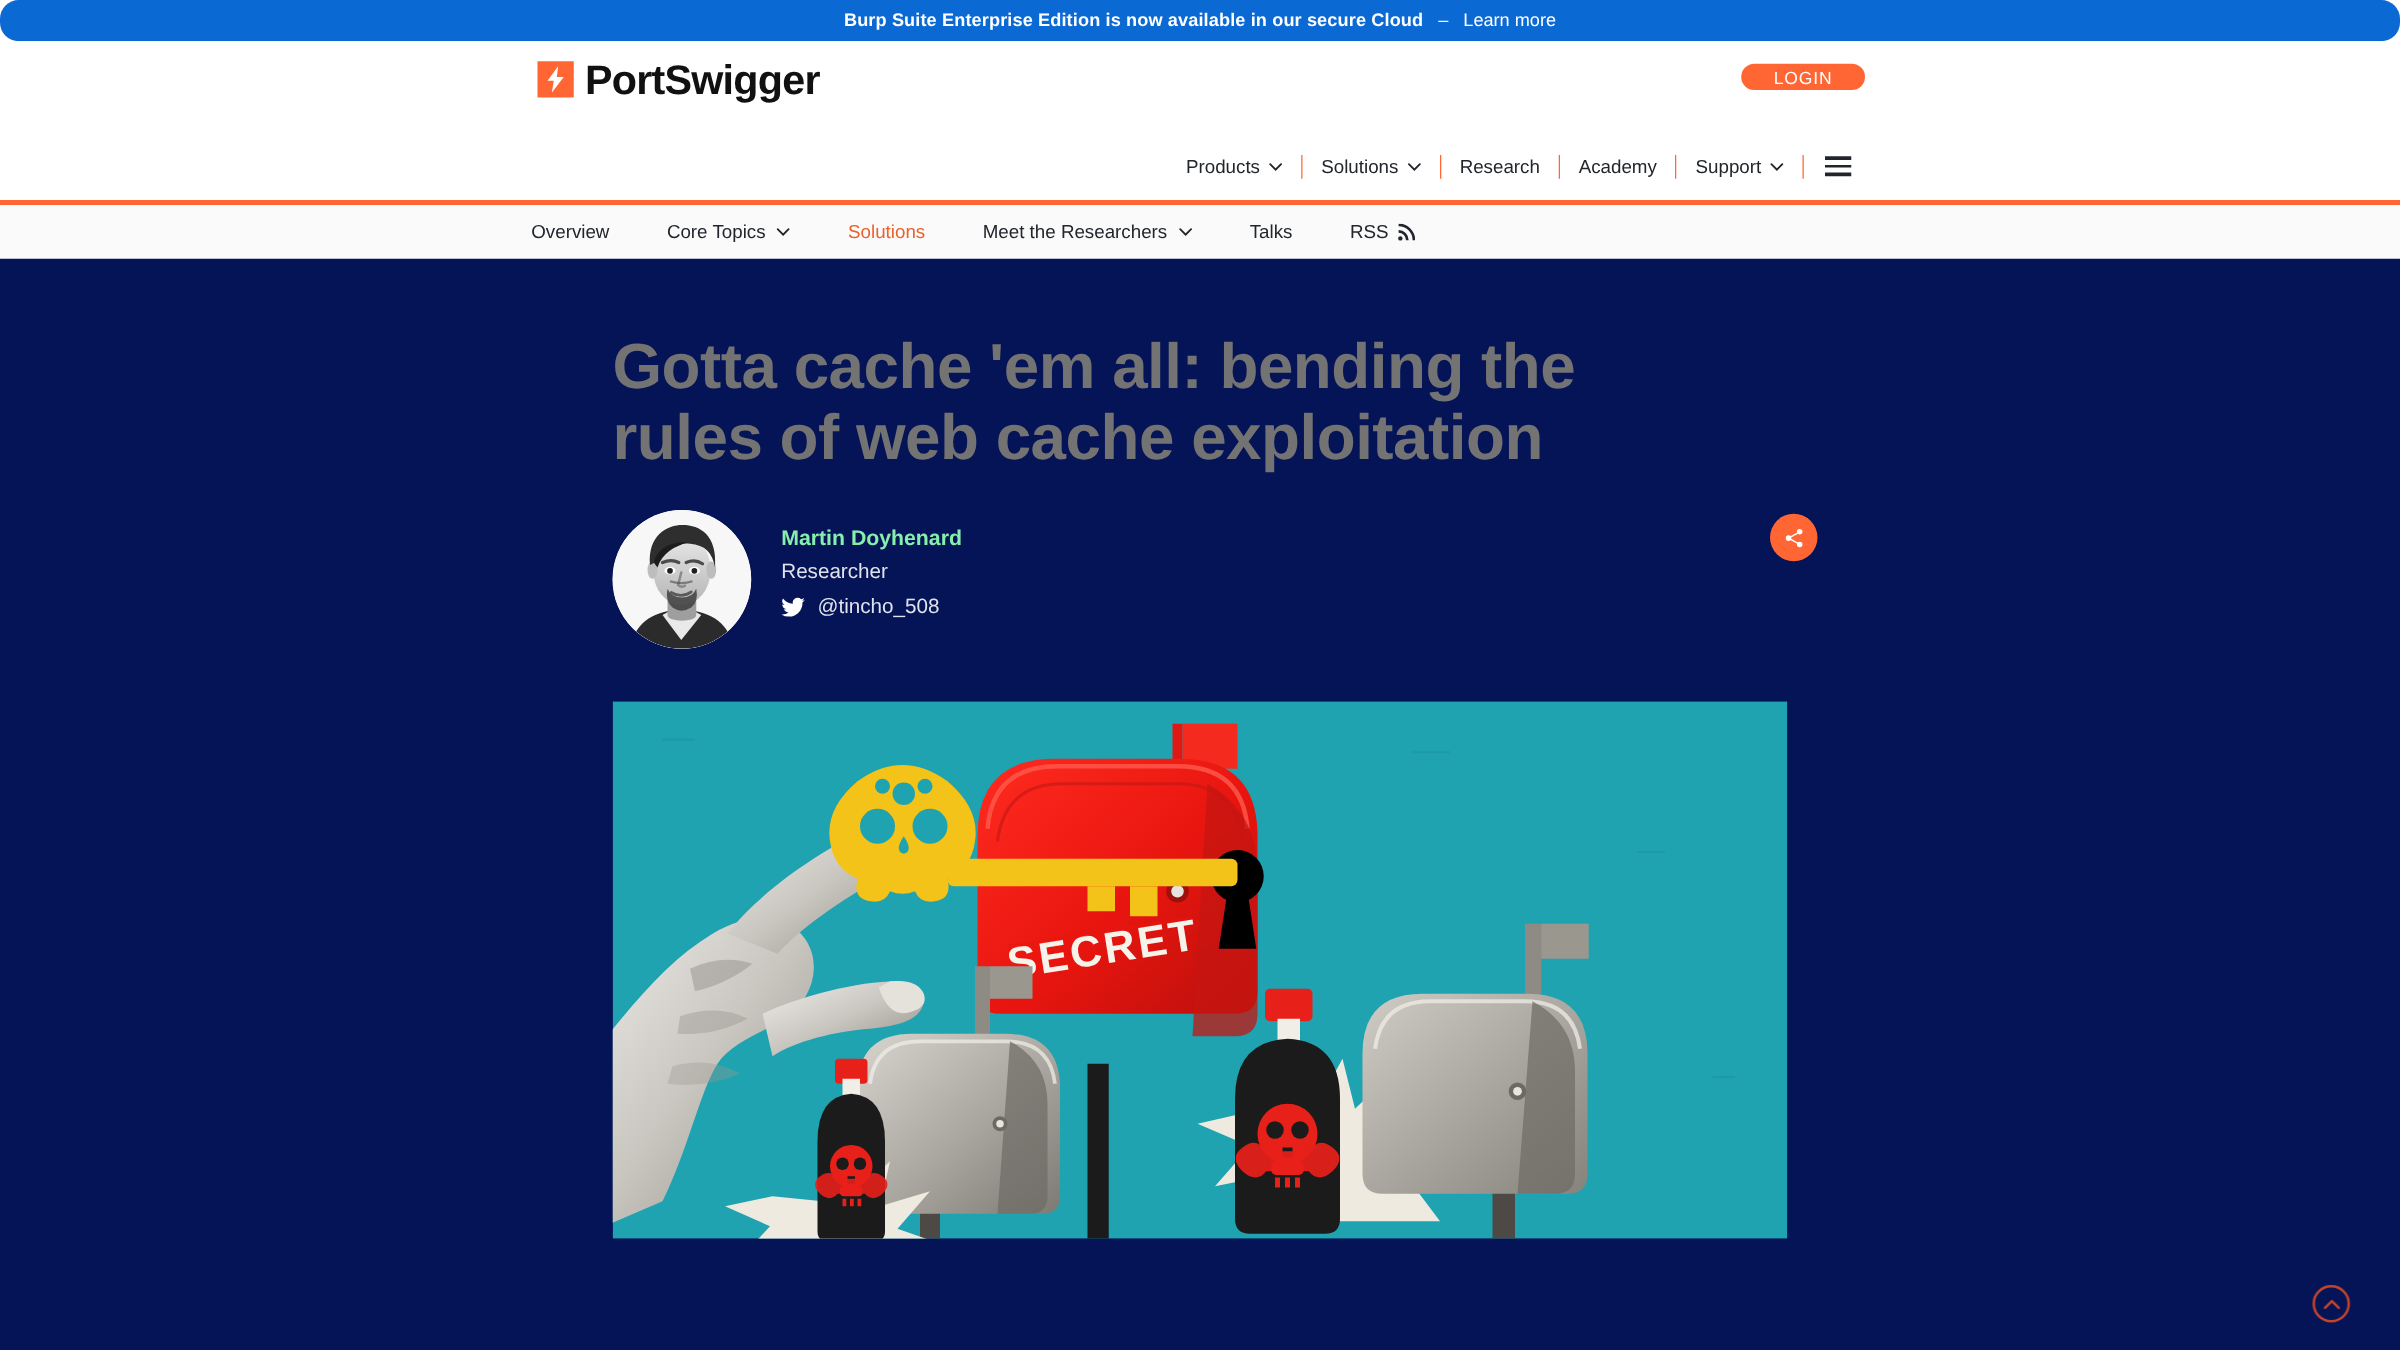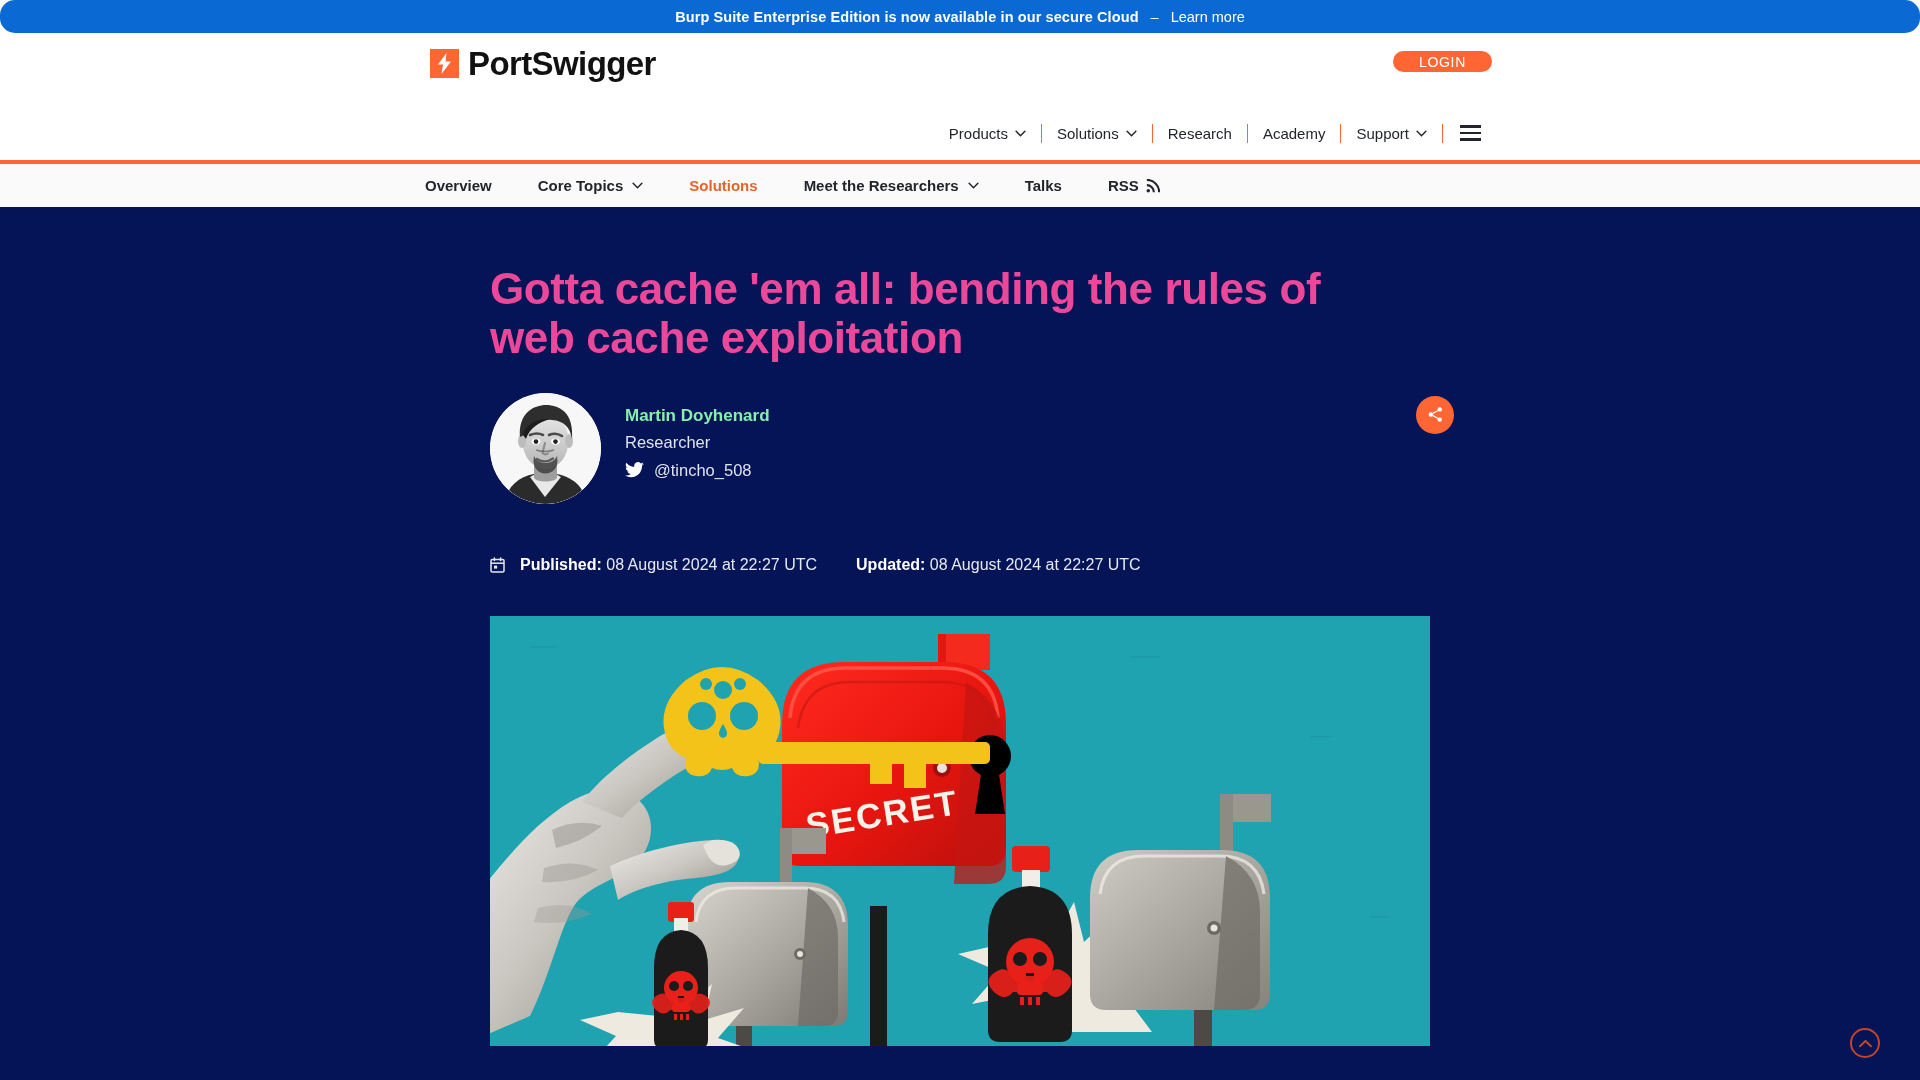--- a/index.html
+++ b/index.html
@@ -128,21 +128,20 @@
     height: 43px;
     display: flex;
     align-items: center;
   }
   .sub-nav-inner {
     width: 1160px;
     margin: 0 auto;
     display: flex;
     align-items: flex-start;
     padding-left: 22px;
-    font-weight: bold;
   }
   .sub-item {
     display: flex;
     align-items: center;
     gap: 9px;
     font-size: 15px;
     color: #22262c;
     padding: 0 23px;
     cursor: pointer;
     white-space: nowrap;
@@ -155,22 +154,22 @@
     background: #051357;
     min-height: 873px;
     padding-top: 57px;
   }
   .hero-inner {
     width: 940px;
     margin: 0 auto;
     position: relative;
   }
   .article-title {
-    color: #ec4899;
-    font-size: 44px;
+    color: #737373;
+    font-size: 51px;
     font-weight: bold;
     line-height: 1.12;
     letter-spacing: -0.4px;
     max-width: 880px;
   }
   .author-row {
     margin-top: 30px;
     display: flex;
     align-items: flex-start;
     gap: 24px;
@@ -433,36 +432,20 @@
       <button class="share-btn">
         <svg viewBox="0 0 20 20" width="17" height="17">
           <circle cx="15" cy="4" r="2.6" fill="#ffffff"></circle>
           <circle cx="4.5" cy="10" r="2.6" fill="#ffffff"></circle>
           <circle cx="15" cy="16" r="2.6" fill="#ffffff"></circle>
           <path d="M13 5.3 L6.6 8.8 M6.6 11.2 L13 14.7" stroke="#ffffff" stroke-width="1.5"></path>
         </svg>
       </button>
     </div>
 
-    <div class="date-row">
-      <svg class="cal-icon" viewBox="0 0 15 16">
-        <rect x="1" y="2.4" width="13" height="12.6" rx="1.3" fill="none" stroke="#e6e9f1" stroke-width="1.5"></rect>
-        <path d="M1 6.2 H14" stroke="#e6e9f1" stroke-width="1.5"></path>
-        <path d="M4.4 1 V3.6 M10.6 1 V3.6" stroke="#e6e9f1" stroke-width="1.5" stroke-linecap="round"></path>
-        <rect x="4" y="8.6" width="3.2" height="3" fill="#e6e9f1"></rect>
-      </svg>
-      <span class="date-group">
-        <span class="date-label">Published:</span>
-        <span>08 August 2024 at 22:27 UTC</span>
-      </span>
-      <span>
-        <span class="date-label">Updated:</span>
-        <span>08 August 2024 at 22:27 UTC</span>
-      </span>
-    </div>
 
     <figure class="hero-figure">
       <svg viewBox="0 0 940 430" width="940" height="430" aria-hidden="true">
         <defs>
           <linearGradient id="redbox" x1="0" y1="0" x2="1" y2="1">
             <stop offset="0" stop-color="#ff2b20"></stop>
               <stop offset="0.55" stop-color="#e8150f"></stop>
               <stop offset="1" stop-color="#b9100c"></stop>
           </linearGradient>
           <linearGradient id="greybox" x1="0" y1="0" x2="1" y2="1">

